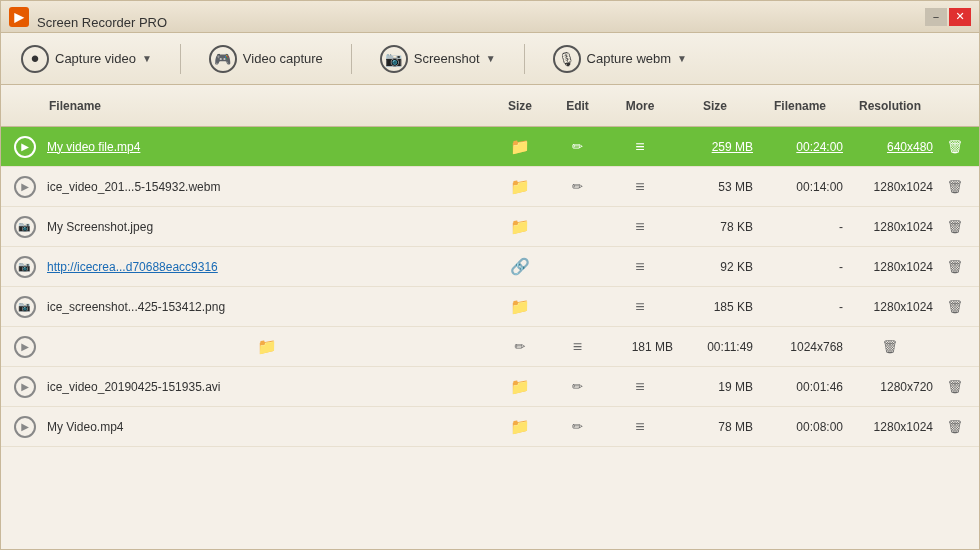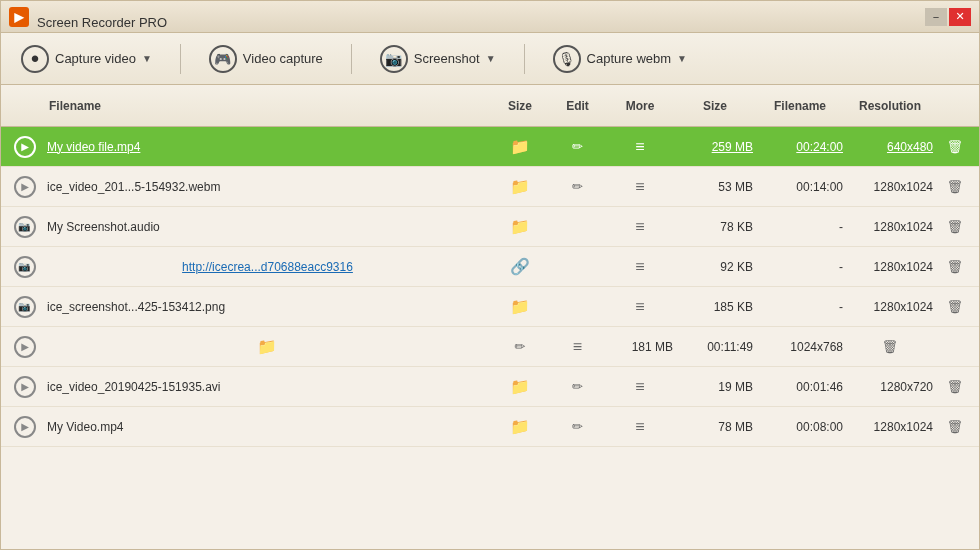--- a/index.html
+++ b/index.html
@@ -166,21 +166,21 @@
     .row-icon.selected-play { border-color: white; color: white; }
 
     .cell {
       font-size: 12px;
       color: #333;
       overflow: hidden;
       text-overflow: ellipsis;
       white-space: nowrap;
       padding: 0 2px;
     }
-    .cell.link { color: #1a6bb5; text-decoration: underline; cursor: pointer; text-align: center; }
+    .cell.link { color: #1a6bb5; text-decoration: underline; cursor: pointer; }
     .cell.center { text-align: right; }
     .action-icon {
       display: flex;
       align-items: center;
       justify-content: center;
       color: #666;
       font-size: 13px;
       cursor: pointer;
     }
     .action-icon.white { color: white; }
@@ -272,21 +272,21 @@
       <div class="action-icon" style="font-size:16px;">≡</div>
       <div class="cell center">53 MB</div>
       <div class="cell center">00:14:00</div>
       <div class="cell center">1280x1024</div>
       <div class="action-icon">🗑</div>
     </div>
       <div class="table-row">
       <div class="row-icon-wrap">
         <div class="row-icon ">📷</div>
       </div>
-      <div class="cell">My Screenshot.audio</div>
+      <div class="cell">My Screenshot.jpeg</div>
       <div class="action-icon" style="font-size:16px;">📁</div>
       <div class="action-icon"></div>
       <div class="action-icon" style="font-size:16px;">≡</div>
       <div class="cell center">78 KB</div>
       <div class="cell center">-</div>
       <div class="cell center">1280x1024</div>
       <div class="action-icon">🗑</div>
     </div>
       <div class="table-row">
       <div class="row-icon-wrap">

